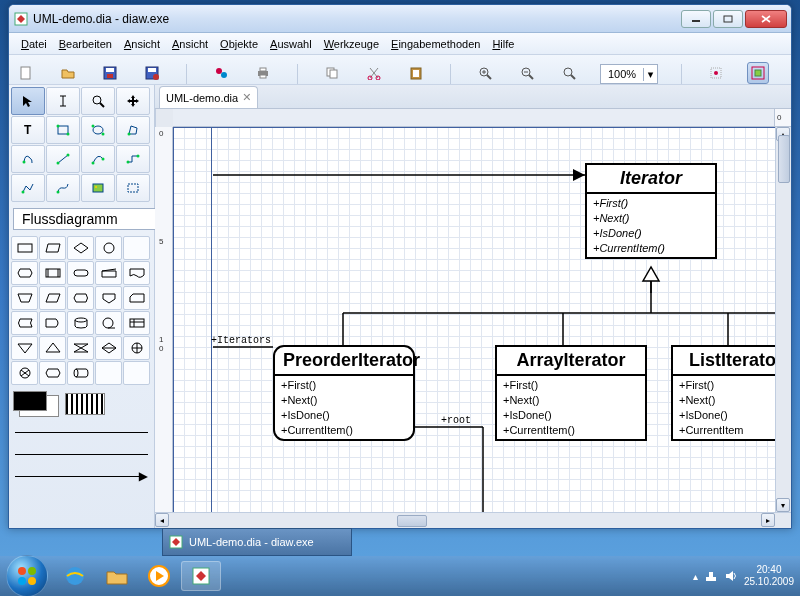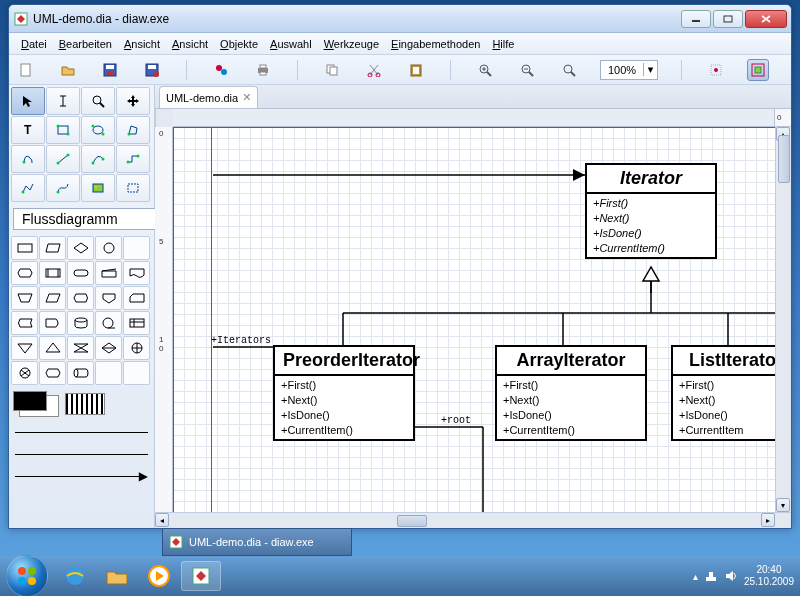--- a/index.html
+++ b/index.html
@@ -13,21 +13,21 @@
 .win-btns { display: flex; gap: 2px; }
 .win-btn { width: 30px; height: 18px; border: 1px solid #8aa; border-radius: 3px; display: flex; align-items: center; justify-content: center; font-size: 10px; background: linear-gradient(#f5f9ff,#d8e6f5); cursor: pointer; }
 .win-btn.close { background: linear-gradient(#f08080,#d04040); color: #fff; border-color: #a03030; width: 42px; }
 
 
 .menubar { height: 22px; background: linear-gradient(#f7faff,#e6eef9); border-bottom: 1px solid #c8d4e6; display: flex; align-items: center; padding: 0 6px; font-size: 11px; }
 .menubar .menu-item { padding: 2px 6px; cursor: pointer; text-decoration: underline; text-decoration-color: transparent; }
 .menubar .menu-item::first-letter { text-decoration: underline; }
 
 
-.maintoolbar { height: 30px; background: linear-gradient(#f1f6fd,#e3ecf7); border-bottom: 1px solid #c8d4e6; display: flex; align-items: center; padding: 0 6px; gap: 20px; }
+.maintoolbar { height: 30px; background: linear-gradient(#f1f6fd,#e3ecf7); border-bottom: 1px solid #c8d4e6; display: flex; align-items: flex-end; padding: 0 6px; gap: 20px; }
 .tb-btn { width: 22px; height: 22px; border: 1px solid transparent; border-radius: 3px; display: flex; align-items: center; justify-content: center; cursor: pointer; }
 .tb-sep { width: 1px; height: 20px; background: #c0cde0; margin: 0 3px; }
 .zoom-box { display: flex; align-items: center; border: 1px solid #a0b0c8; background: #fff; height: 20px; font-size: 11px; }
 .zoom-box input { border: none; width: 42px; text-align: center; font-size: 11px; outline: none; }
 .zoom-box .dd { width: 14px; border-left: 1px solid #a0b0c8; display: flex; align-items: center; justify-content: center; cursor: pointer; }
 
 
 .content { display: flex; height: calc(100% - 80px); }
 
 
@@ -563,21 +563,21 @@
           <div class="uml-class" style="left:412px; top:36px; width:132px;">
             <div class="head">Iterator</div>
             <div class="ops">
               <div>+First()</div>
               <div>+Next()</div>
               <div>+IsDone()</div>
               <div>+CurrentItem()</div>
             </div>
           </div>
 
-          <div class="uml-class" style="left:100px; top:218px; width:142px;">
+          <div class="uml-class" style="left:100px; top:218px; width:142px;border-radius:11px;">
             <div class="head" style="font-style:normal;">PreorderIterator</div>
             <div class="ops" style="font-style:normal;">
               <div style="font-style:normal;">+First()</div>
               <div style="font-style:normal;">+Next()</div>
               <div style="font-style:normal;">+IsDone()</div>
               <div style="font-style:normal;">+CurrentItem()</div>
             </div>
           </div>
 
           <div class="uml-class" style="left:322px; top:218px; width:152px;">

